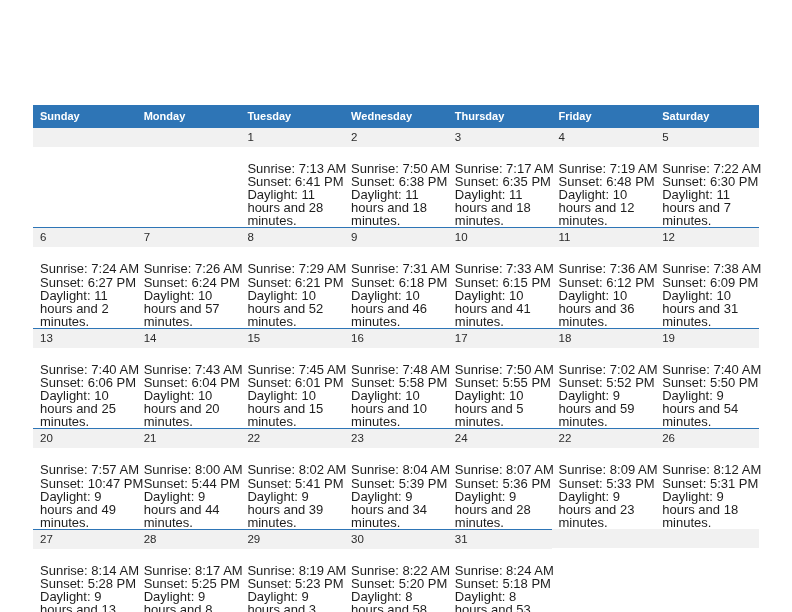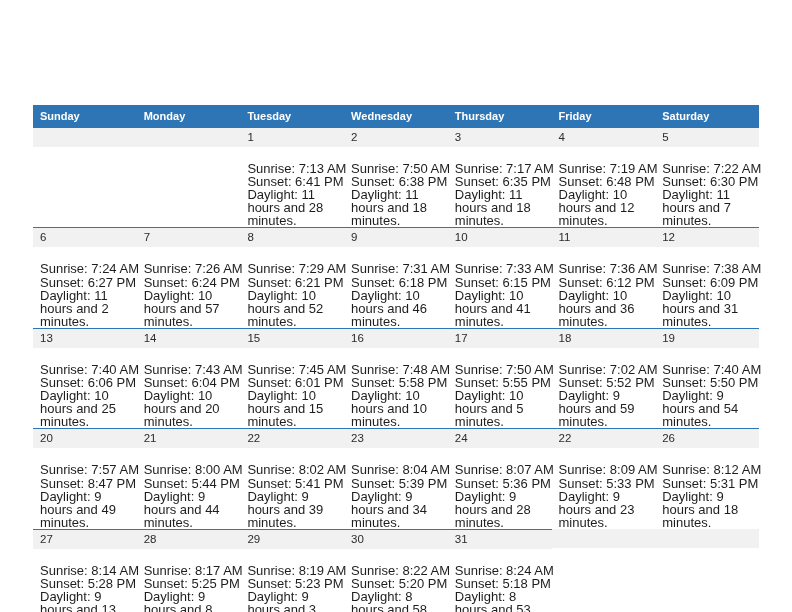--- a/index.html
+++ b/index.html
@@ -322,21 +322,21 @@
               <div>Sunset: 5:50 PM</div>
               <div class="daylight-line">Daylight: 9 hours and 54 minutes.</div>
             </div>
           </td>
         </tr>
         <tr class="week-row">
           <td>
             <div class="daynum">20</div>
             <div class="dayinfo">
               <div>Sunrise: 7:57 AM</div>
-              <div>Sunset: 8:47 PM</div>
+              <div>Sunset: 10:47 PM</div>
               <div class="daylight-line">Daylight: 9 hours and 49 minutes.</div>
             </div>
           </td>
           <td>
             <div class="daynum">21</div>
             <div class="dayinfo">
               <div>Sunrise: 8:00 AM</div>
               <div>Sunset: 5:44 PM</div>
               <div class="daylight-line">Daylight: 9 hours and 44 minutes.</div>
             </div>

